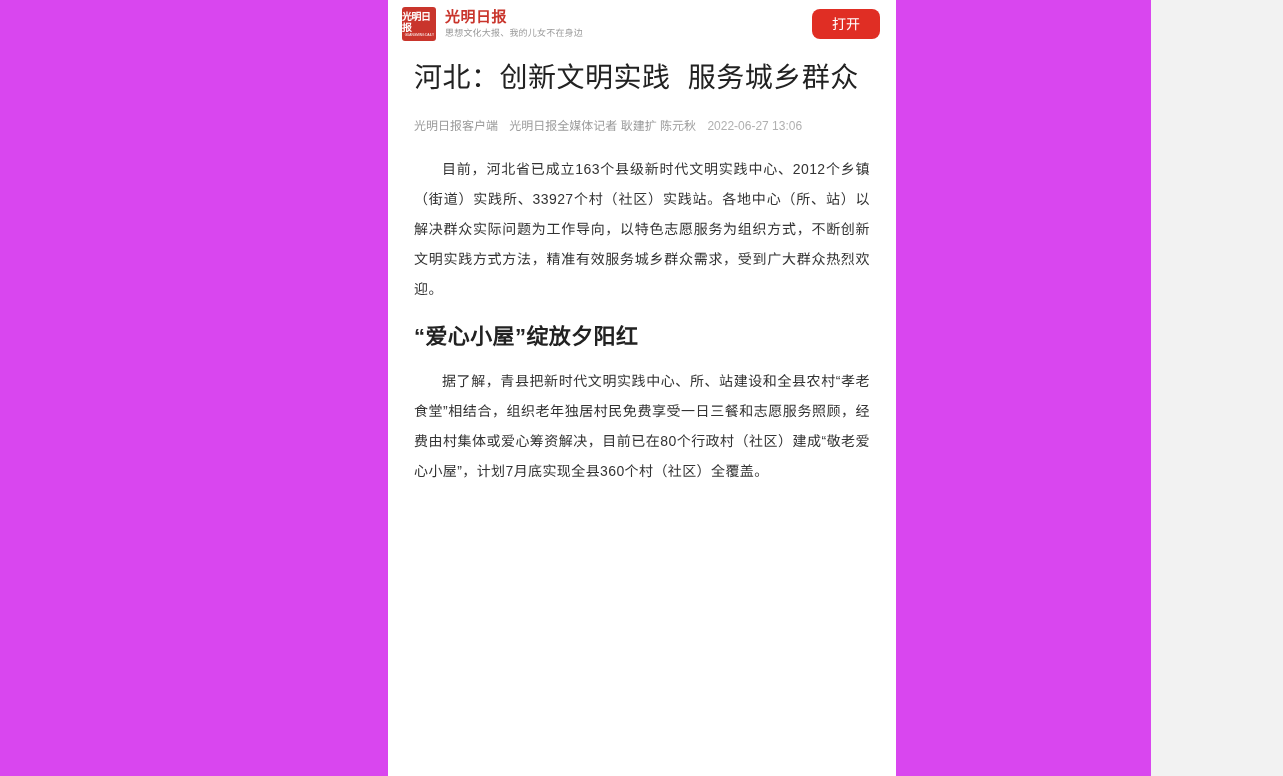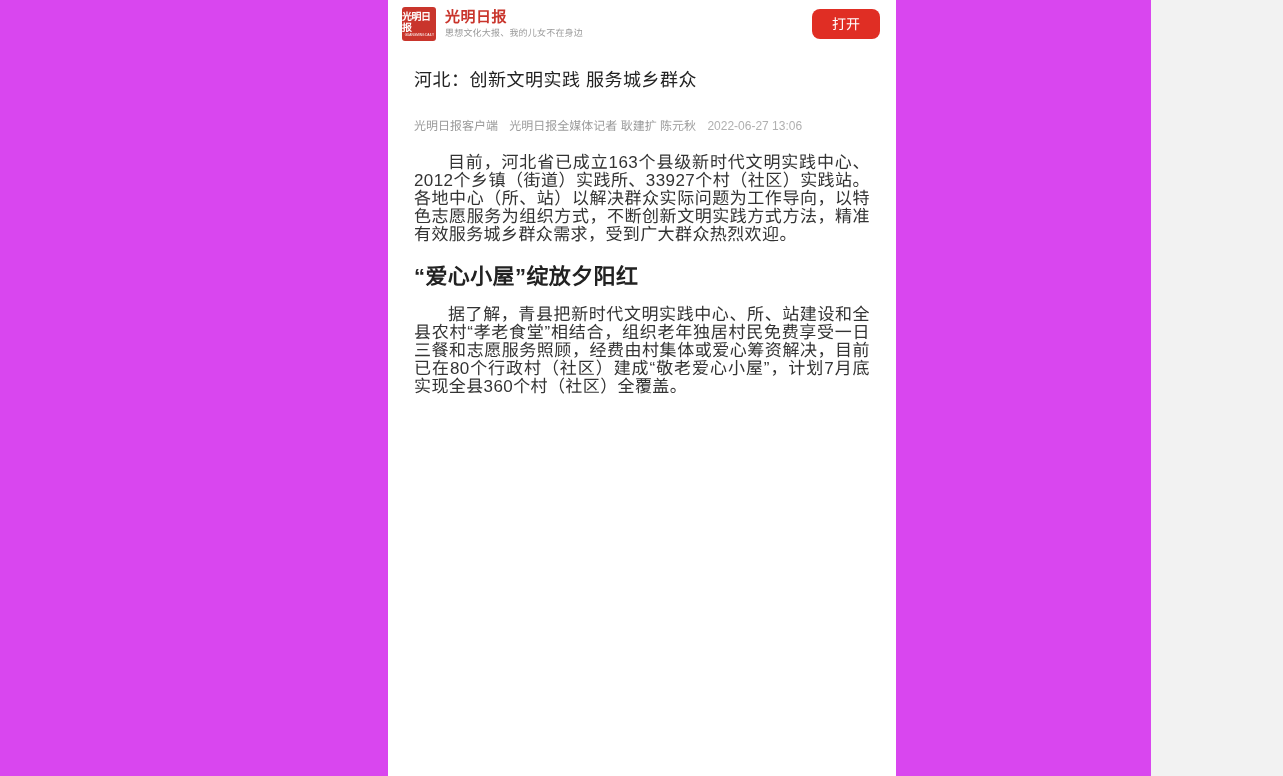--- a/index.html
+++ b/index.html
@@ -94,48 +94,49 @@
     border-radius: 8px;
     padding: 8px 20px;
     cursor: pointer;
     font-family: "Liberation Sans", sans-serif;
   }
   
   .article-body {
     padding: 0 26px;
   }
   .article-title {
-    font-size: 18px;
+    font-size: 28px;
     line-height: 36px;
     color: #222222;
     font-weight: normal;
     margin: 14px 0 0 0;
     letter-spacing: 0.5px;
+    font-family: Liberation Mono, monospace;
   }
   .meta-line {
     margin-top: 20px;
     font-size: 12px;
     line-height: 16px;
     color: #9b9b9b;
     white-space: nowrap;
   }
   .meta-line .meta-item {
     margin-right: 8px;
     text-align: center;
   }
   .meta-line .meta-date {
     color: #b0b0b0;
     text-align: center;
   }
   .article-content {
     margin-top: 20px;
   }
   .para {
-    font-size: 17px;
-    line-height: 18px;
+    font-size: 14px;
+    line-height: 30px;
     color: #333333;
     text-indent: 2em;
     margin: 0 0 14px 0;
     text-align: justify;
     letter-spacing: 0.4px;
   }
   .subhead {
     font-size: 22px;
     line-height: 30px;
     color: #222222;

